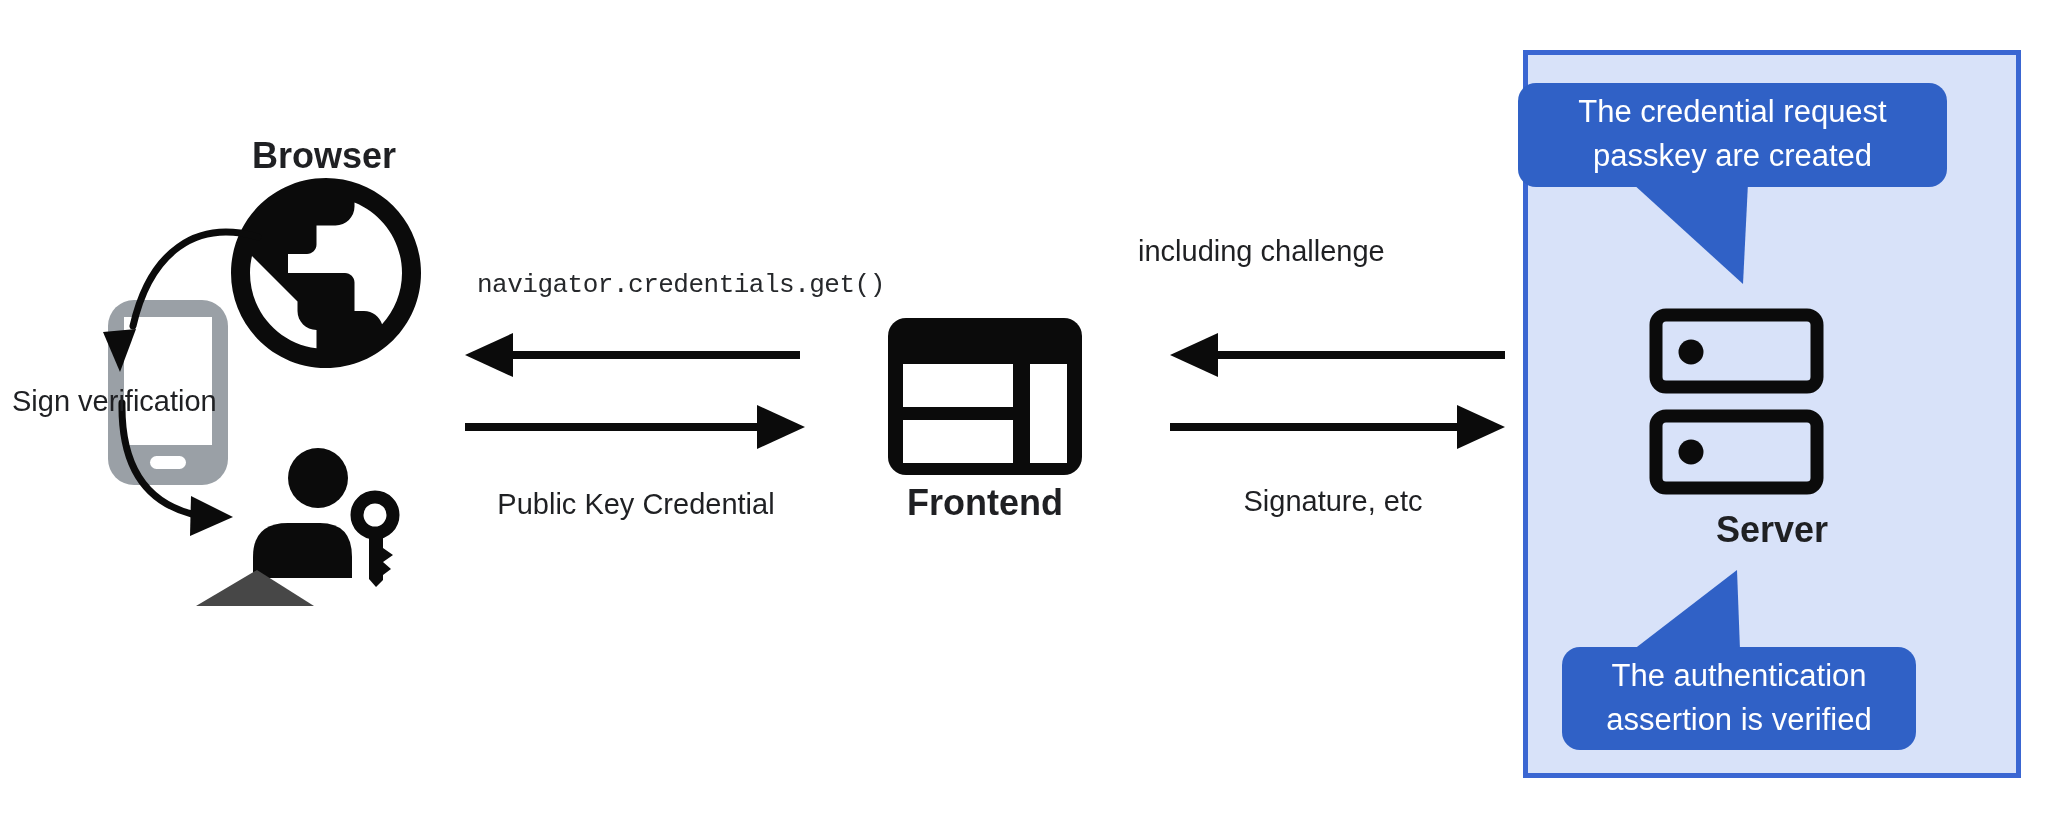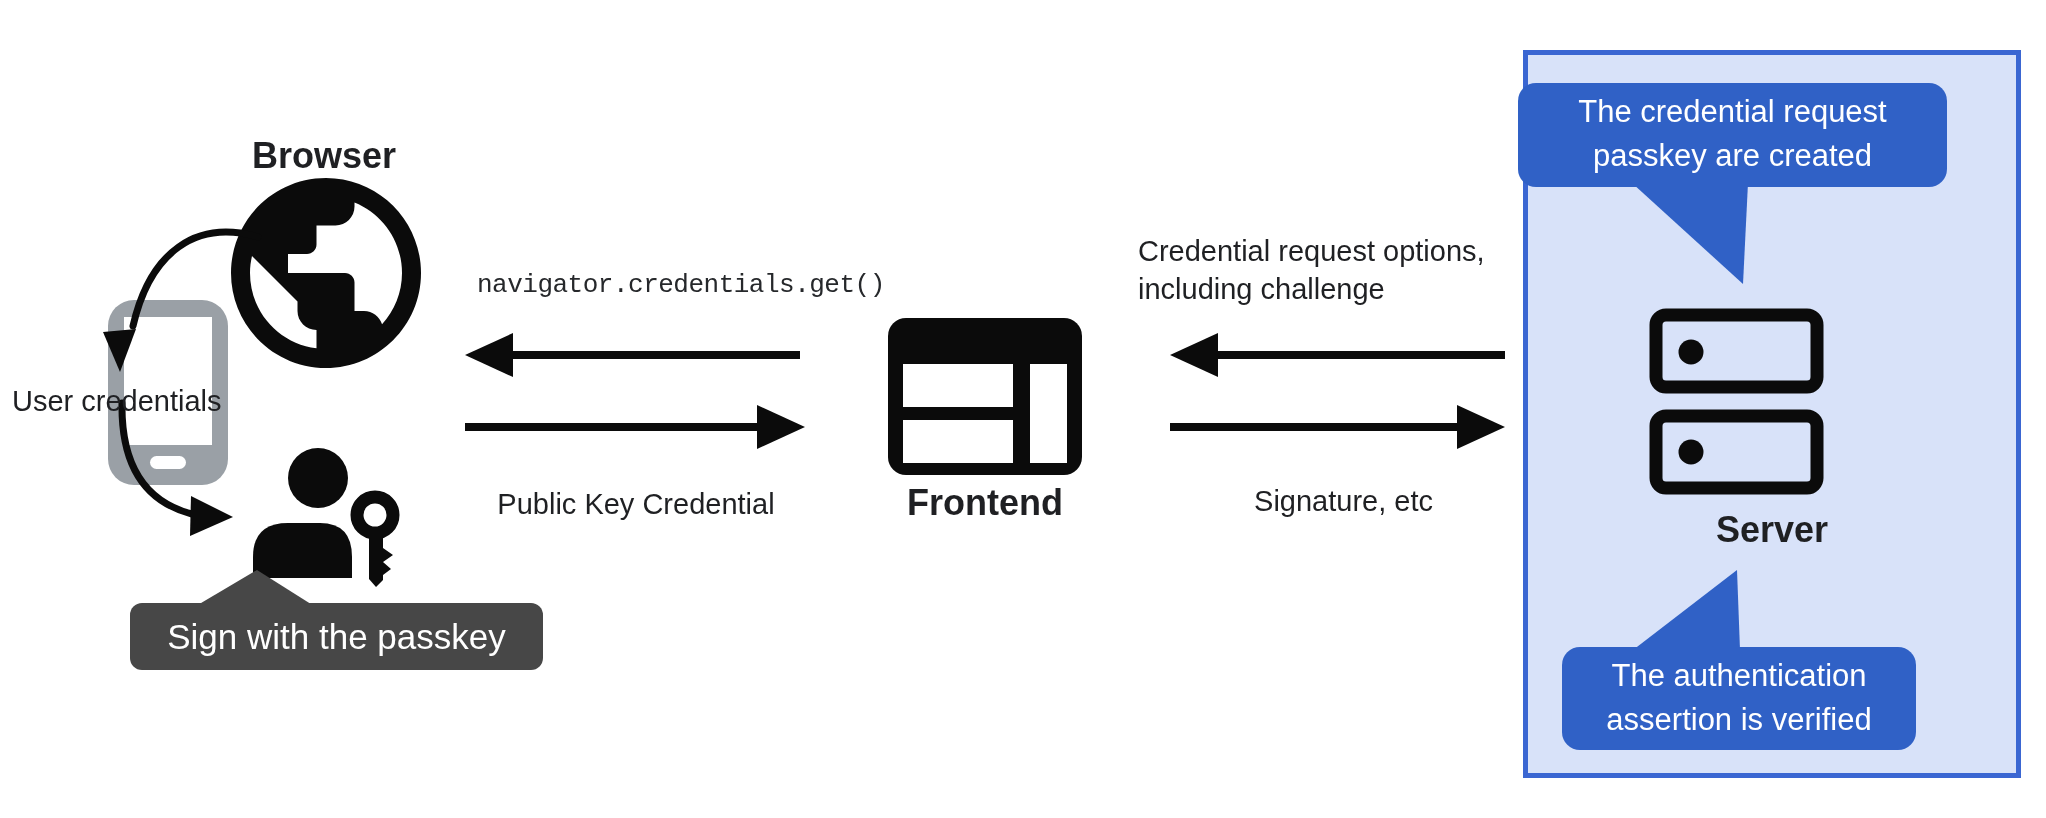--- a/index.html
+++ b/index.html
@@ -114,38 +114,34 @@
     <g>
       <rect class="ink-stroke" stroke-width="13" x="1656" y="315" width="161" height="72" rx="10"></rect>
       <circle class="ink" cx="1691" cy="352" r="12.5"></circle>
       <rect class="ink-stroke" stroke-width="13" x="1656" y="416" width="161" height="72" rx="10"></rect>
       <circle class="ink" cx="1691" cy="452" r="12.5"></circle>
     </g>
   </svg>
 
   <div class="abs lbl bold-lbl" style="left:234px;top:141px;width:180px;">Browser</div>
 
-  <div class="abs lbl flow-lbl" style="left:12px;top:387px;">User credentials</div>
+  <div class="abs lbl flow-lbl" style="left:12px;top:387px;">Sign verification</div>
 
-  <div class="abs badge">
-    <span class="lbl">Sign with the passkey</span>
-  </div>
 
   <div class="abs lbl code-lbl" style="left:455px;top:268px;">navigator.credentials.get()</div>
 
   <div class="abs lbl flow-lbl" style="left:461px;top:490px;width:350px;text-align:center;">Public Key Credential</div>
 
   <div class="abs lbl bold-lbl" style="left:895px;top:488px;width:180px;">Frontend</div>
 
   <div class="abs" style="left:1138px;top:232px;font-size:29px;line-height:38px;">
-    <div class="lbl">Credential request options,</div>
     <div class="lbl">including challenge</div>
   </div>
 
-  <div class="abs lbl flow-lbl" style="left:1233px;top:487px;width:200px;text-align:right;">Signature, etc</div>
+  <div class="abs lbl flow-lbl" style="left:1233px;top:487px;width:200px;text-align:center;">Signature, etc</div>
 
   <div class="abs bubble bubble-top">
     <div class="lbl">The credential request</div>
     <div class="lbl">passkey are created</div>
   </div>
 
   <div class="abs lbl bold-lbl" style="left:1682px;top:515px;width:180px;">Server</div>
 
   <div class="abs bubble bubble-bottom">
     <div class="lbl">The authentication</div>

